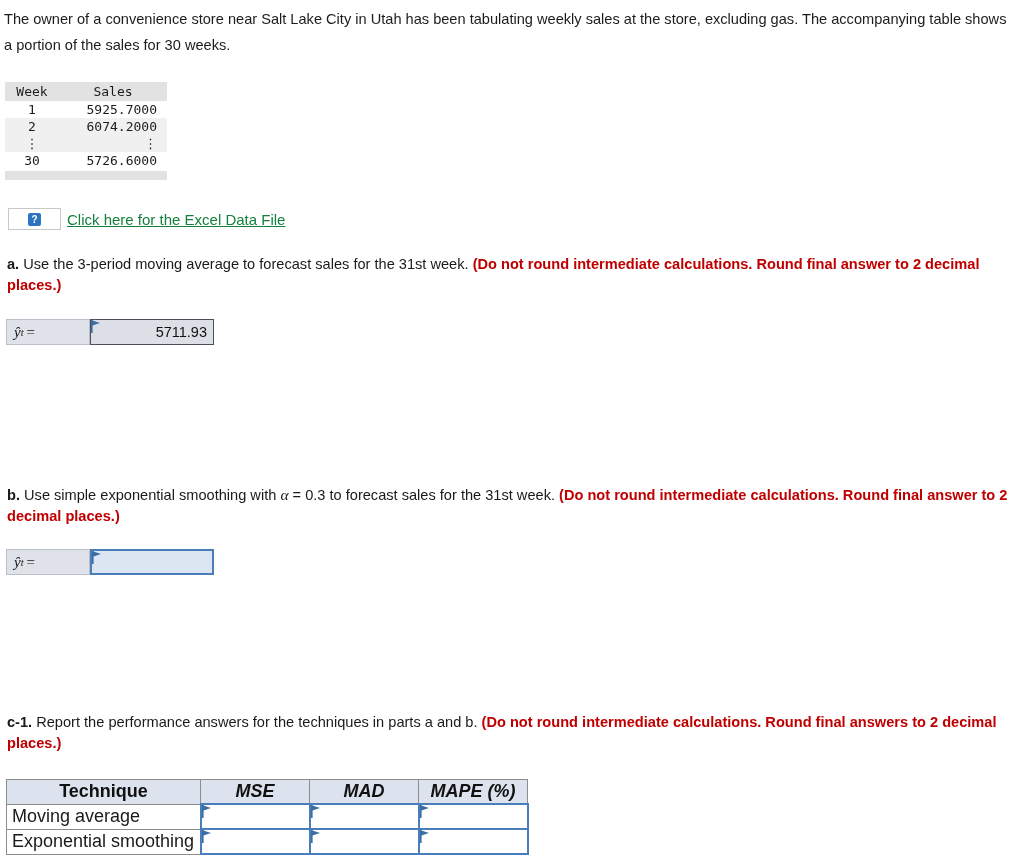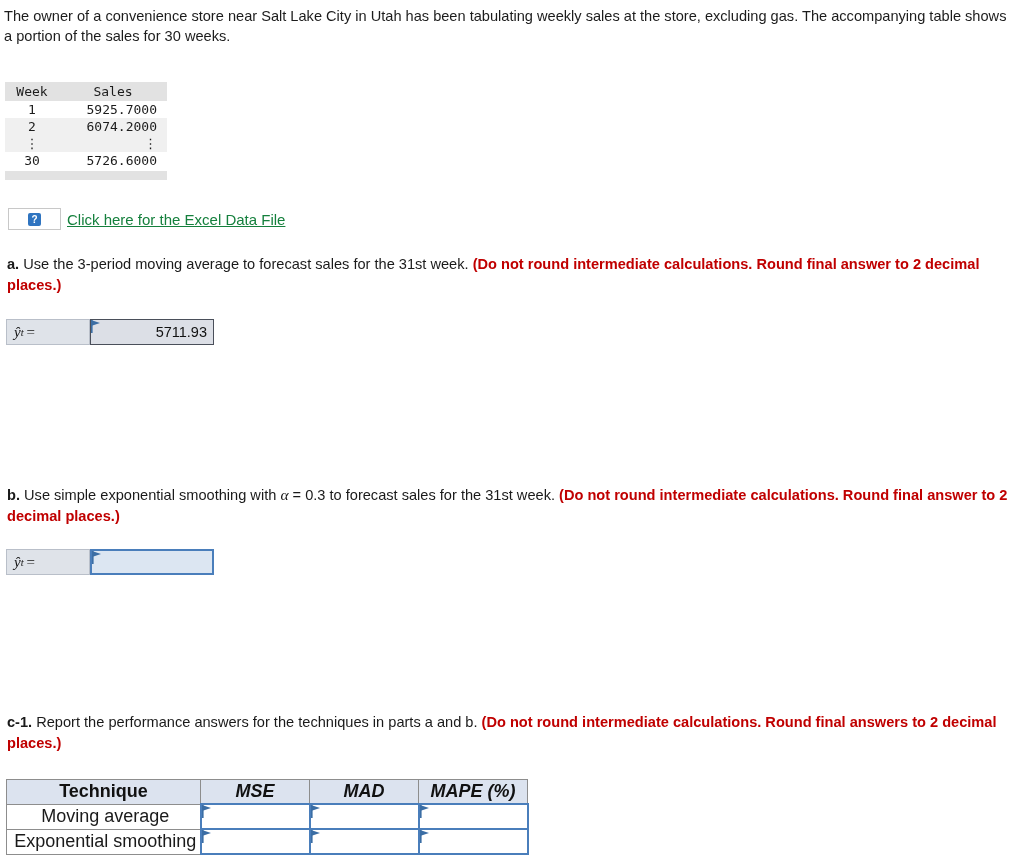--- a/index.html
+++ b/index.html
@@ -17,21 +17,21 @@
     position: relative;
     overflow: hidden;
   }
 
   
   .intro {
     position: absolute;
     left: 4px;
     top: 6px;
     width: 1014px;
-    line-height: 20px;
+    line-height: 26px;
     font-size: 14.6px;
     color: #1c1c1c;
   }
 
   
   .data-table-wrap {
     position: absolute;
     left: 5px;
     top: 82px;
     width: 162px;
@@ -201,21 +201,20 @@
     width: 109px;
     font-style: italic;
     margin-left: 36px;
   }
   table.perf td.tech-name {
     border: 1px solid #8d8d8d;
     height: 22px;
     padding-left: 5px;
     background: #ffffff;
     white-space: nowrap;
-    text-align: center;
   }
   table.perf td.cell-input {
     padding: 0;
     height: 25px;
     background: #ffffff;
     border: 2px solid #4a7ebb;
     position: relative;
   }
   .cell-inner {
     width: 100%;

